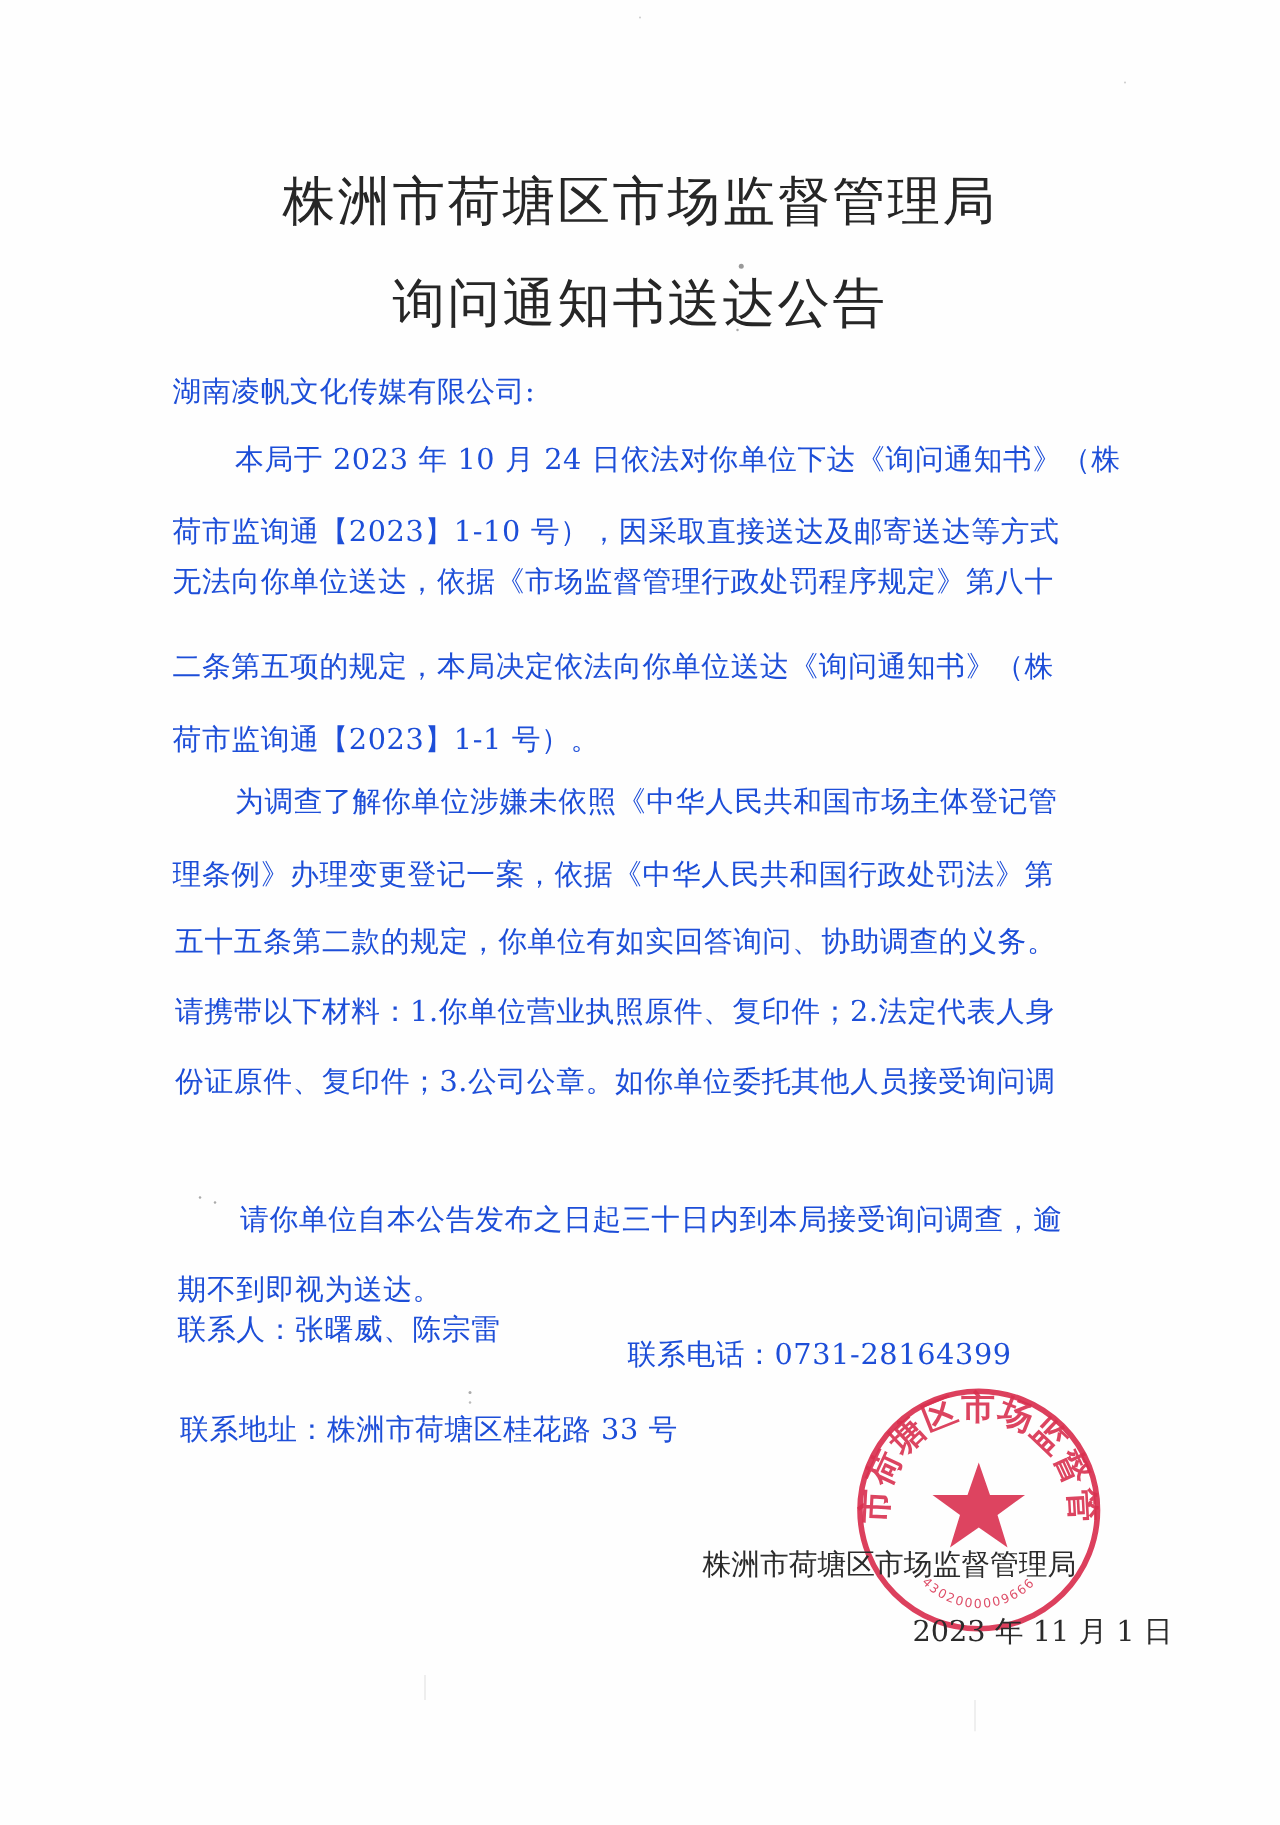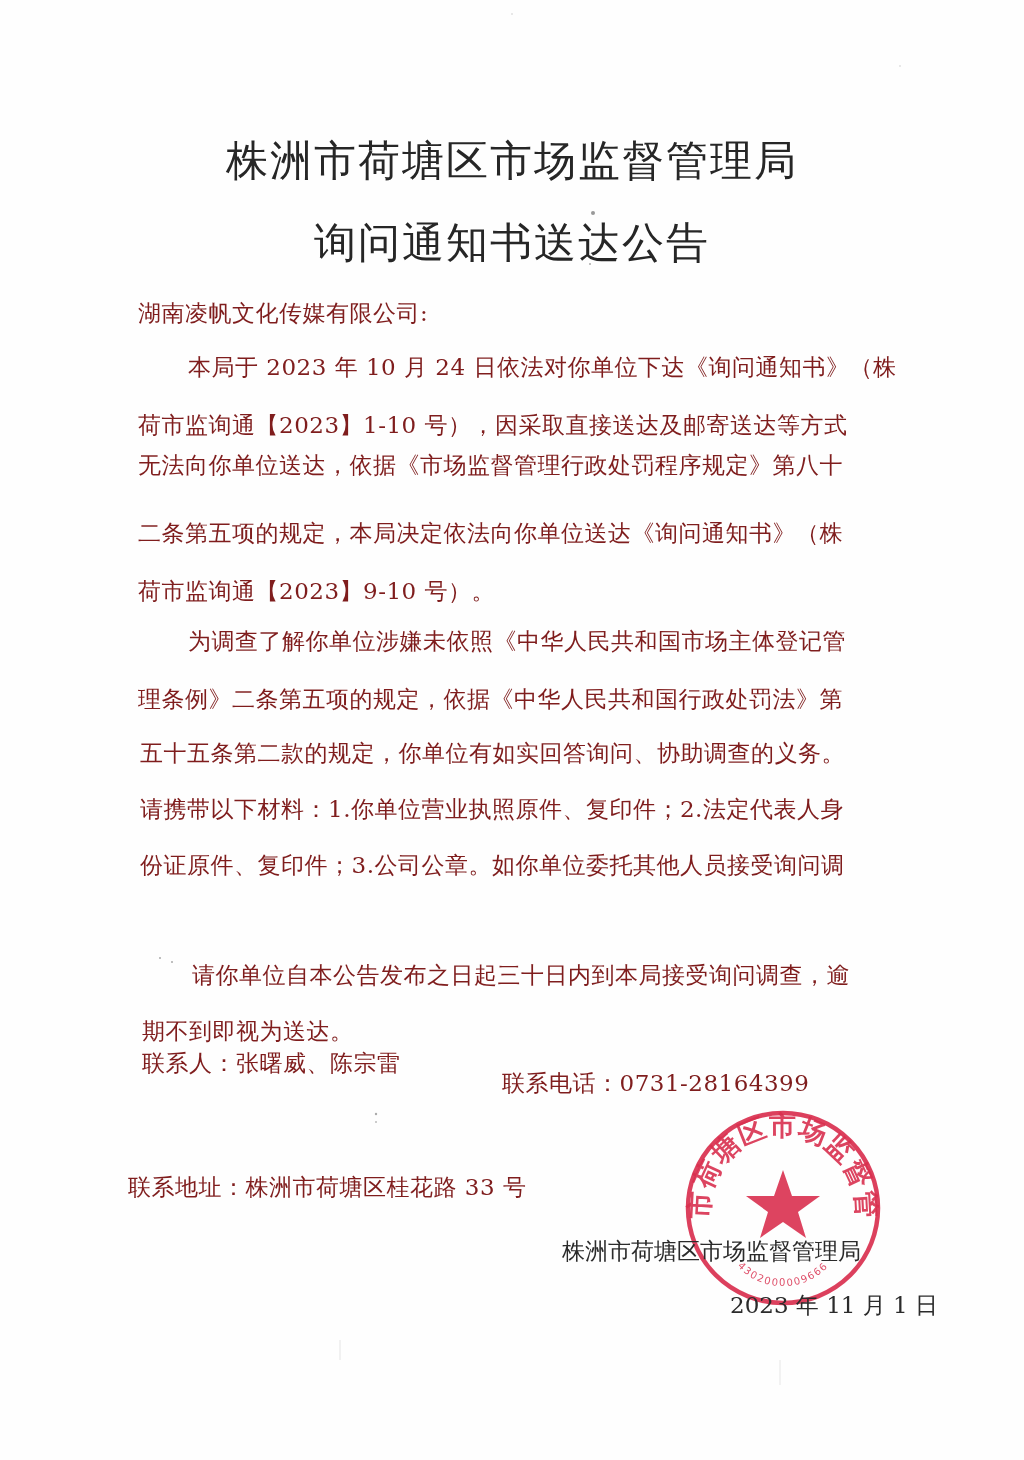--- a/index.html
+++ b/index.html
@@ -31,21 +31,21 @@
     color: #262626;
     white-space: nowrap;
   }
   .title.line1 { top: 133px; }
   .title.line2 { top: 215px; }
 
   .line {
     position: absolute;
     font-size: 23px;
     white-space: nowrap;
-    color: #7f1d1d;
+    color: #1d4ed8;
     letter-spacing: 0.5px;
   }
 
   .stamp {
     position: absolute;
     left: 683px;
     top: 1108px;
     width: 200px;
     height: 200px;
   }
@@ -70,38 +70,38 @@
 
   <div class="title line1">株洲市荷塘区市场监督管理局</div>
   <div class="title line2">询问通知书送达公告</div>
 
   <div class="line" style="left:138px; top:298px;">湖南凌帆文化传媒有限公司:</div>
 
   <div class="line" style="left:188px; top:352px; width:686px;">本局于 2023 年 10 月 24 日依法对你单位下达《询问通知书》（株</div>
   <div class="line" style="left:138px; top:410px; width:736px;">荷市监询通【2023】1-10 号），因采取直接送达及邮寄送达等方式</div>
   <div class="line" style="left:138px; top:450px; width:736px;">无法向你单位送达，依据《市场监督管理行政处罚程序规定》第八十</div>
   <div class="line" style="left:138px; top:518px; width:736px;">二条第五项的规定，本局决定依法向你单位送达《询问通知书》（株</div>
-  <div class="line" style="left:138px; top:576px;">荷市监询通【2023】9-10 号）。</div>
+  <div class="line" style="left:138px; top:576px;">荷市监询通【2023】1-1 号）。</div>
 
   <div class="line" style="left:188px; top:626px; width:688px;">为调查了解你单位涉嫌未依照《中华人民共和国市场主体登记管</div>
-  <div class="line" style="left:138px; top:684px; width:738px;">理条例》二条第五项的规定，依据《中华人民共和国行政处罚法》第</div>
+  <div class="line" style="left:138px; top:684px; width:738px;">理条例》办理变更登记一案，依据《中华人民共和国行政处罚法》第</div>
   <div class="line" style="left:140px; top:738px; width:736px;">五十五条第二款的规定，你单位有如实回答询问、协助调查的义务。</div>
   <div class="line" style="left:140px; top:794px; width:736px;">请携带以下材料：1.你单位营业执照原件、复印件；2.法定代表人身</div>
   <div class="line" style="left:140px; top:850px; width:738px;">份证原件、复印件；3.公司公章。如你单位委托其他人员接受询问调</div>
 
   <div class="line" style="left:142px; top:1016px;">期不到即视为送达。</div>
   <div class="line" style="left:192px; top:960px; width:688px;">请你单位自本公告发布之日起三十日内到本局接受询问调查，逾</div>
 
   <div class="line" style="left:142px; top:1048px;">
     <span>联系人：</span><span>张曙威、陈宗雷</span>
   </div>
   <div class="line" style="left:502px; top:1068px;">
     <span>联系电话：</span><span>0731-28164399</span>
   </div>
-  <div class="line" style="left:128px; top:1128px;margin-top:44px;">
+  <div class="line" style="left:144px; top:1128px;">
     <span>联系地址：</span><span>株洲市荷塘区桂花路 33 号</span>
   </div>
 
   <div class="stamp">
     <svg viewBox="0 0 200 200" xmlns="http://www.w3.org/2000/svg">
       <defs>
         <path id="sealArc" d="M 28,118 A 74,74 0 1,1 172,118"></path>
         <path id="sealArcBottom" d="M 48,150 A 62,62 0 0,0 152,150"></path>
       </defs>
       <circle cx="100" cy="100" r="95" fill="none" stroke="#d9304f" stroke-width="4.5" opacity="0.92"></circle>

